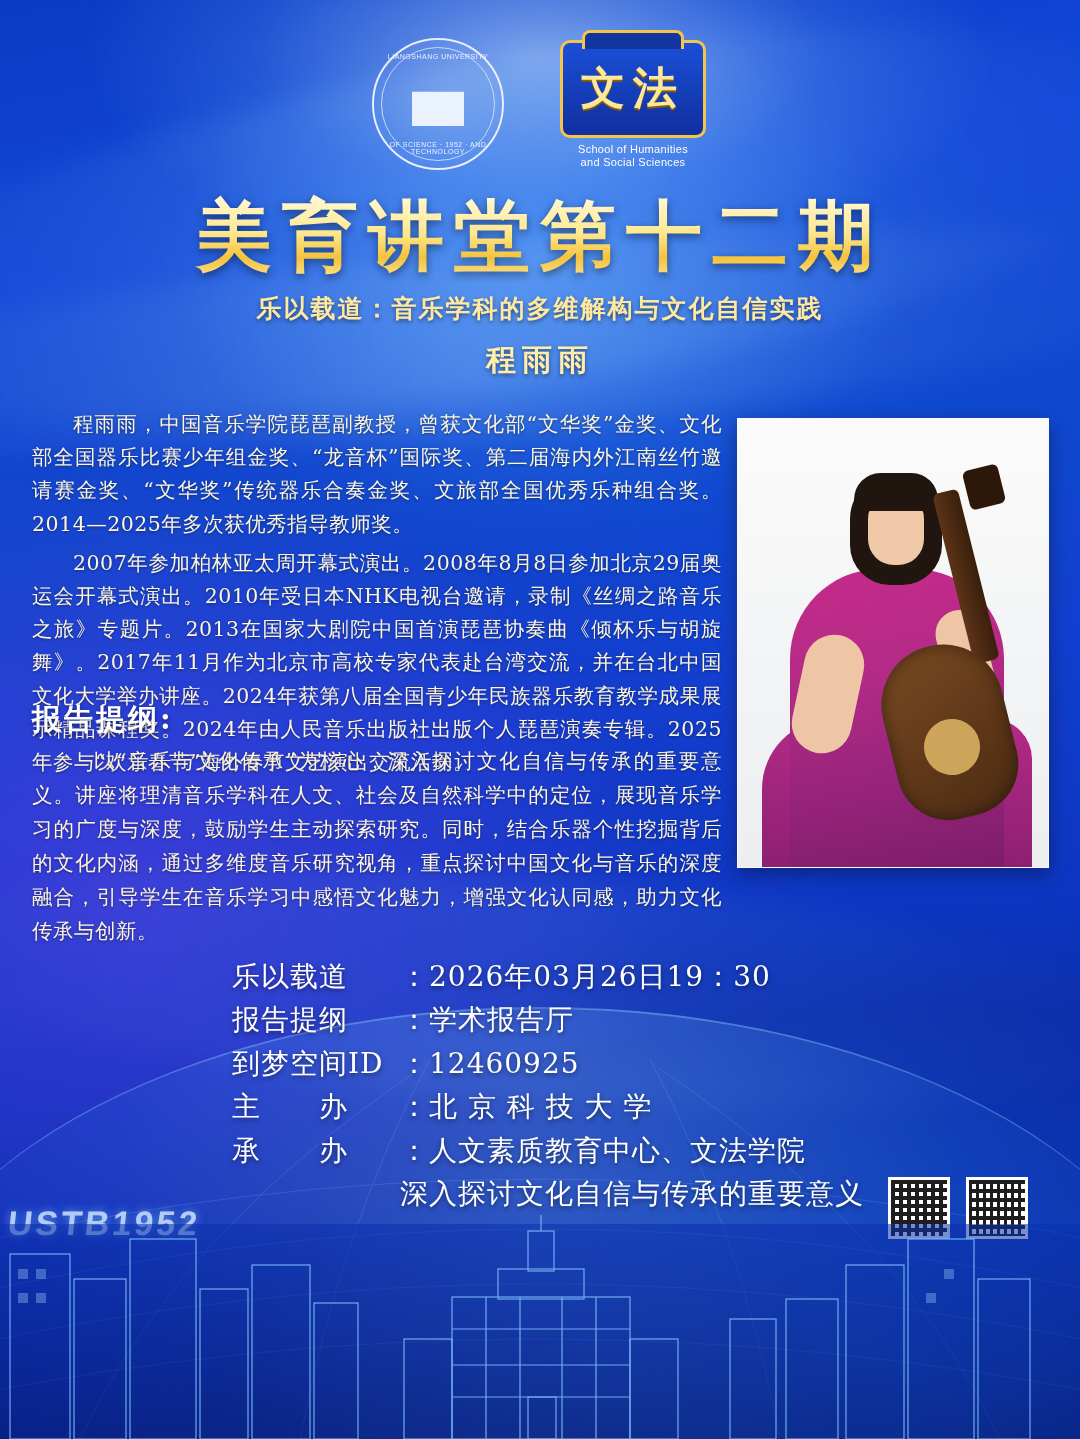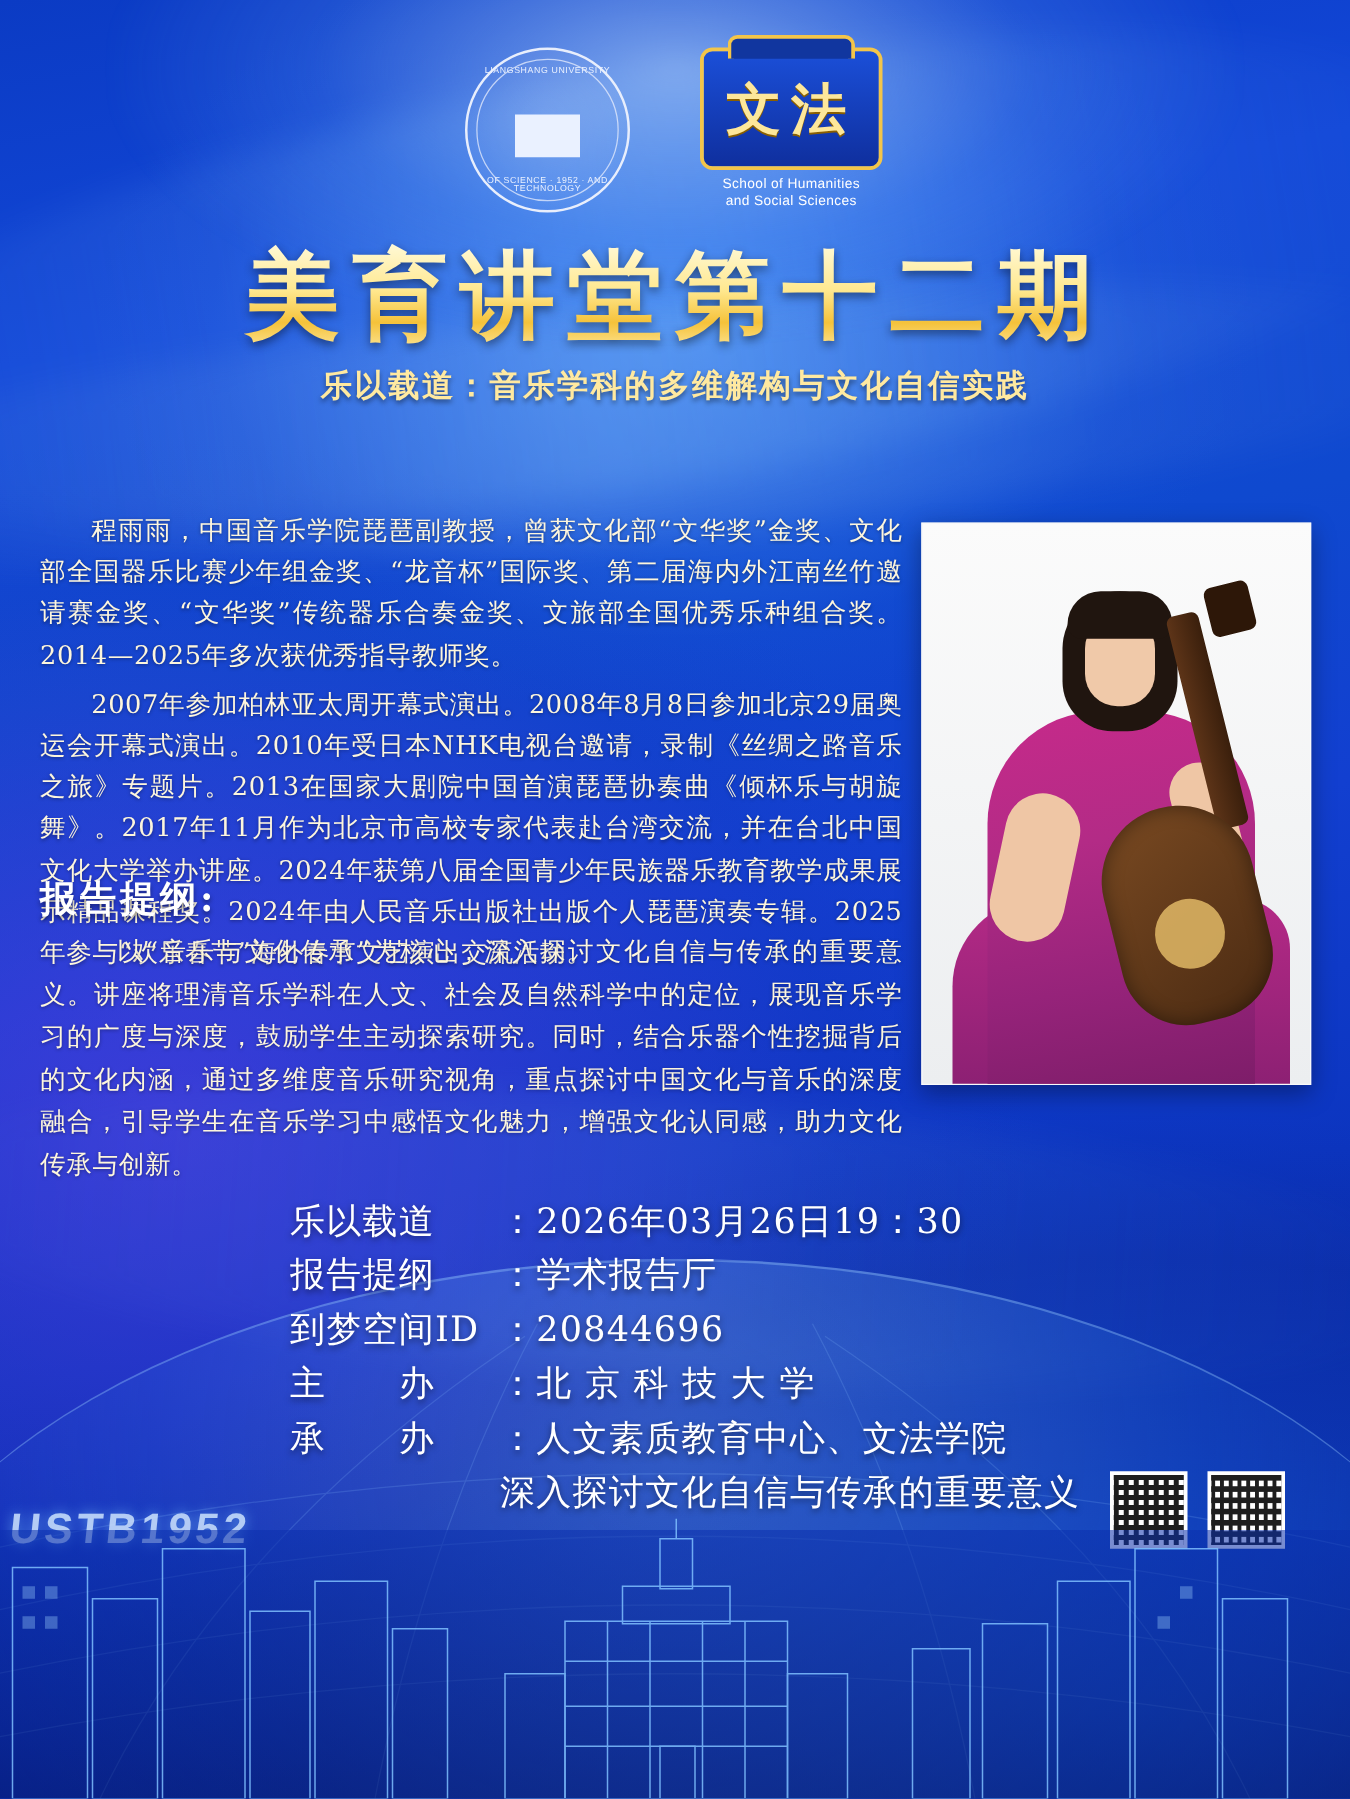--- a/index.html
+++ b/index.html
@@ -23,21 +23,21 @@
   .s2{width:1500px;height:180px;left:-260px;top:250px;background:linear-gradient(90deg,rgba(255,255,255,0) 0%,rgba(180,225,255,.45) 50%,rgba(255,255,255,0) 100%);transform:rotate(-5deg);}
   .s3{width:1300px;height:220px;left:-120px;top:880px;background:linear-gradient(90deg,rgba(255,255,255,0) 0%,rgba(120,185,255,.35) 50%,rgba(255,255,255,0) 100%);transform:rotate(4deg);}
   .glow-top{position:absolute;left:50%;top:-160px;width:900px;height:430px;transform:translateX(-50%);
     background:radial-gradient(ellipse at center,rgba(200,230,255,.55) 0%,rgba(120,180,255,.18) 45%,rgba(0,0,0,0) 72%);filter:blur(6px);}
   .globe{position:absolute;left:-120px;bottom:-330px;width:1320px;height:760px;border-radius:50%;
     background:radial-gradient(ellipse at 50% 20%,rgba(140,200,255,.28) 0%,rgba(40,110,220,.18) 45%,rgba(10,40,140,0) 70%);
     border-top:2px solid rgba(160,210,255,.35);}
   .grid-lines{position:absolute;left:0;bottom:0;width:1080px;height:460px;opacity:.35;}
 
   
-  .logos{position:absolute;top:38px;left:0;width:1080px;display:flex;justify-content:center;align-items:flex-start;gap:54px;}
+  .logos{position:absolute;top:38px;left:0;width:1080px;display:flex;justify-content:center;align-items:flex-end;gap:54px;}
   .logo-circle{width:128px;height:128px;border-radius:50%;border:2px solid #e8eefc;
     display:flex;align-items:center;justify-content:center;position:relative;
     background:radial-gradient(circle at 50% 45%,rgba(255,255,255,.10),rgba(255,255,255,0));}
   .logo-circle:before{content:"";position:absolute;inset:7px;border-radius:50%;border:1px solid rgba(232,238,252,.75);}
   .logo-circle .seal{width:52px;height:44px;background:#eaf1ff;clip-path:polygon(0 22%,100% 22%,100% 100%,0 100%);position:relative;}
   .logo-circle .seal:after{content:"";position:absolute;left:-8px;top:-8px;width:68px;height:10px;background:#eaf1ff;border-radius:2px;}
   .circ-text{position:absolute;inset:0;font-size:7px;color:#eaf1ff;letter-spacing:.5px;}
   .circ-text span{position:absolute;left:0;right:0;text-align:center;}
   .ct-top{top:13px;}
   .ct-bot{bottom:13px;}
@@ -166,20 +166,21 @@
       </div>
       <div class="wf-en">
         <div>School of Humanities</div>
         <div>and Social Sciences</div>
       </div>
     </div>
   </div>
 
   <div class="main-title">美育讲堂第十二期</div>
   <div class="subtitle">乐以载道：音乐学科的多维解构与文化自信实践</div>
+  <div class="speaker">程雨雨</div>
 
   <div class="bio">
     <p>程雨雨，中国音乐学院琵琶副教授，曾获文化部“文华奖”金奖、文化部全国器乐比赛少年组金奖、“龙音杯”国际奖、第二届海内外江南丝竹邀请赛金奖、“文华奖”传统器乐合奏金奖、文旅部全国优秀乐种组合奖。2014—2025年多次获优秀指导教师奖。</p>
     <p>2007年参加柏林亚太周开幕式演出。2008年8月8日参加北京29届奥运会开幕式演出。2010年受日本NHK电视台邀请，录制《丝绸之路音乐之旅》专题片。2013在国家大剧院中国首演琵琶协奏曲《倾杯乐与胡旋舞》。2017年11月作为北京市高校专家代表赴台湾交流，并在台北中国文化大学举办讲座。2024年获第八届全国青少年民族器乐教育教学成果展示精品课程奖。2024年由人民音乐出版社出版个人琵琶演奏专辑。2025年参与“欢乐春节”海外春节文艺演出交流活动。</p>
   </div>
 
   <div class="outline-head">报告提纲:</div>
   <div class="outline-body">
     <p>以“音乐与文化传承”为核心，深入探讨文化自信与传承的重要意义。讲座将理清音乐学科在人文、社会及自然科学中的定位，展现音乐学习的广度与深度，鼓励学生主动探索研究。同时，结合乐器个性挖掘背后的文化内涵，通过多维度音乐研究视角，重点探讨中国文化与音乐的深度融合，引导学生在音乐学习中感悟文化魅力，增强文化认同感，助力文化传承与创新。</p>
   </div>
@@ -207,21 +208,21 @@
       <span class="val">2026年03月26日19：30</span>
     </div>
     <div class="row">
       <span class="lbl">报告提纲</span>
       <span class="sep">：</span>
       <span class="val">学术报告厅</span>
     </div>
     <div class="row">
       <span class="lbl">到梦空间ID</span>
       <span class="sep">：</span>
-      <span class="val">20844696</span>
+      <span class="val">12460925</span>
     </div>
     <div class="row">
       <span class="lbl">主　　办</span>
       <span class="sep">：</span>
       <span class="val">北 京 科 技 大 学</span>
     </div>
     <div class="row">
       <span class="lbl">承　　办</span>
       <span class="sep">：</span>
       <span class="val">人文素质教育中心、文法学院</span>

